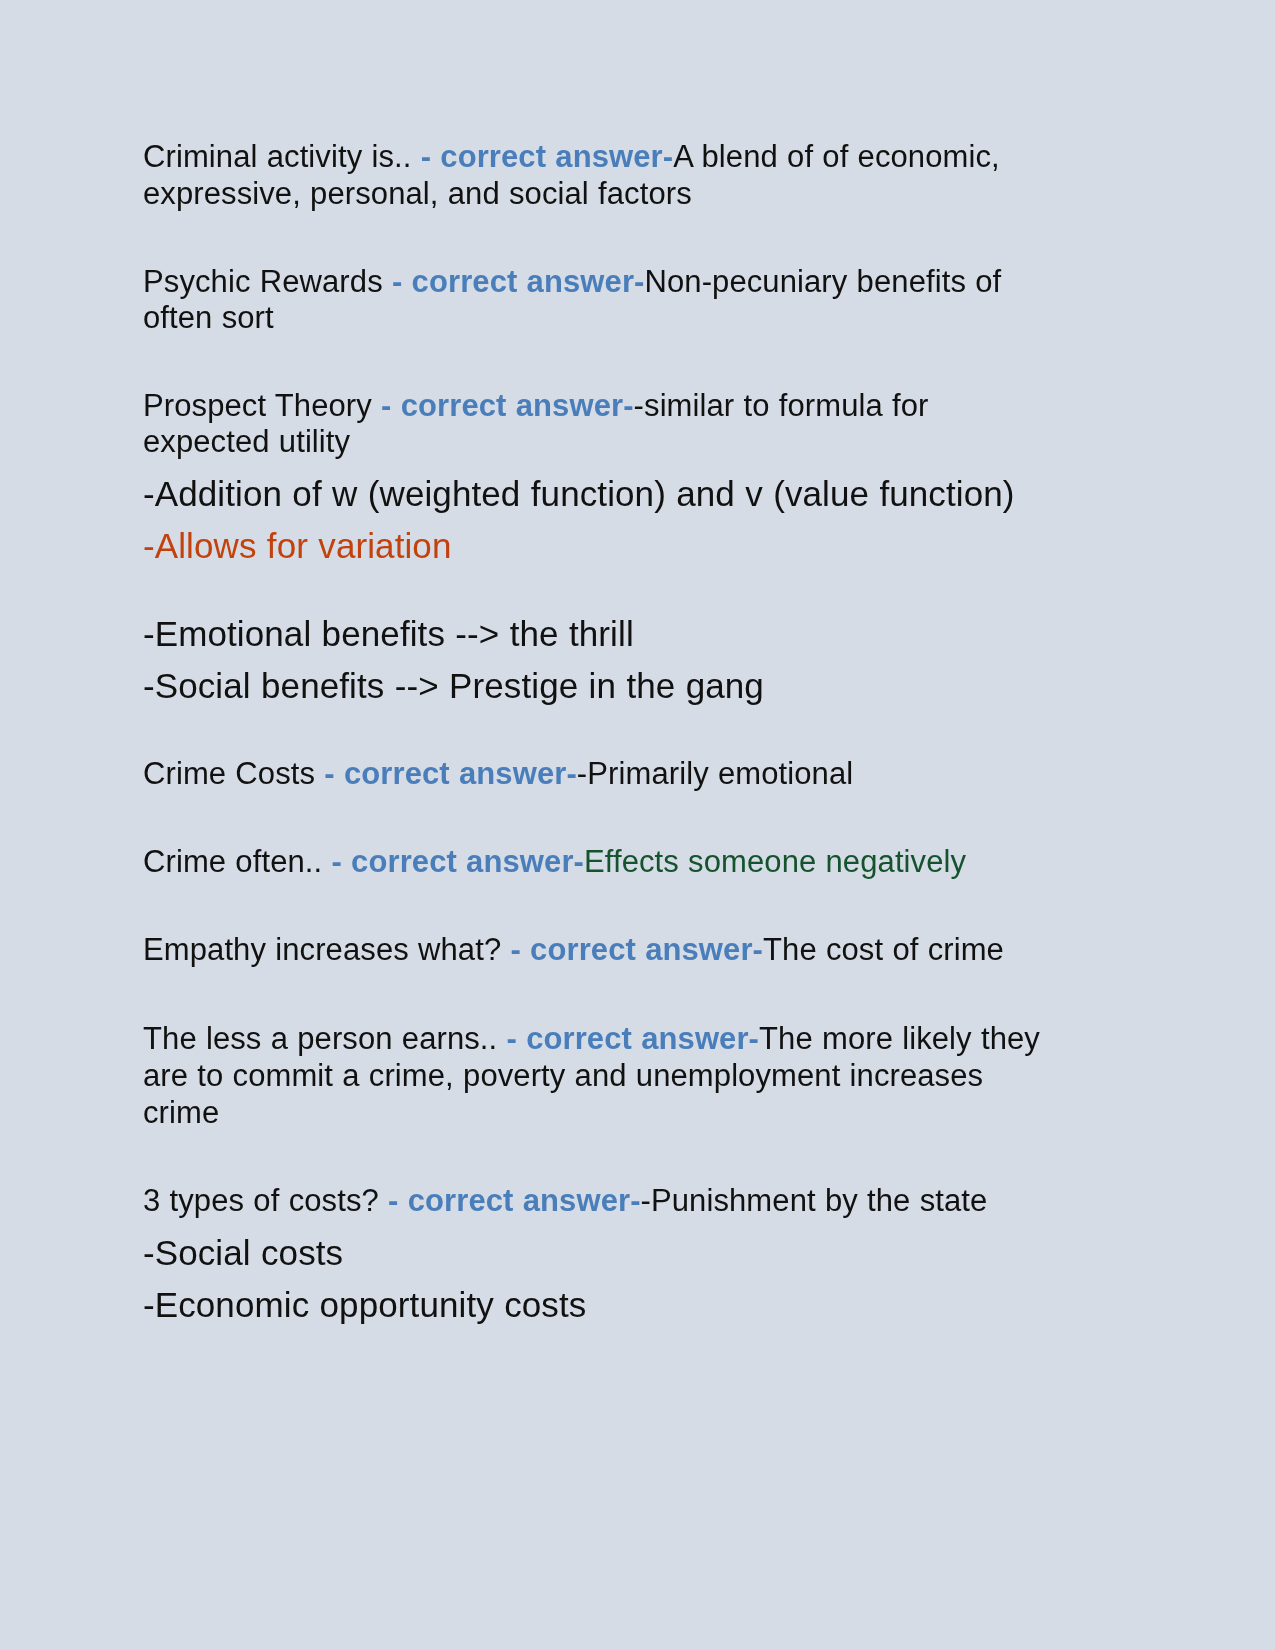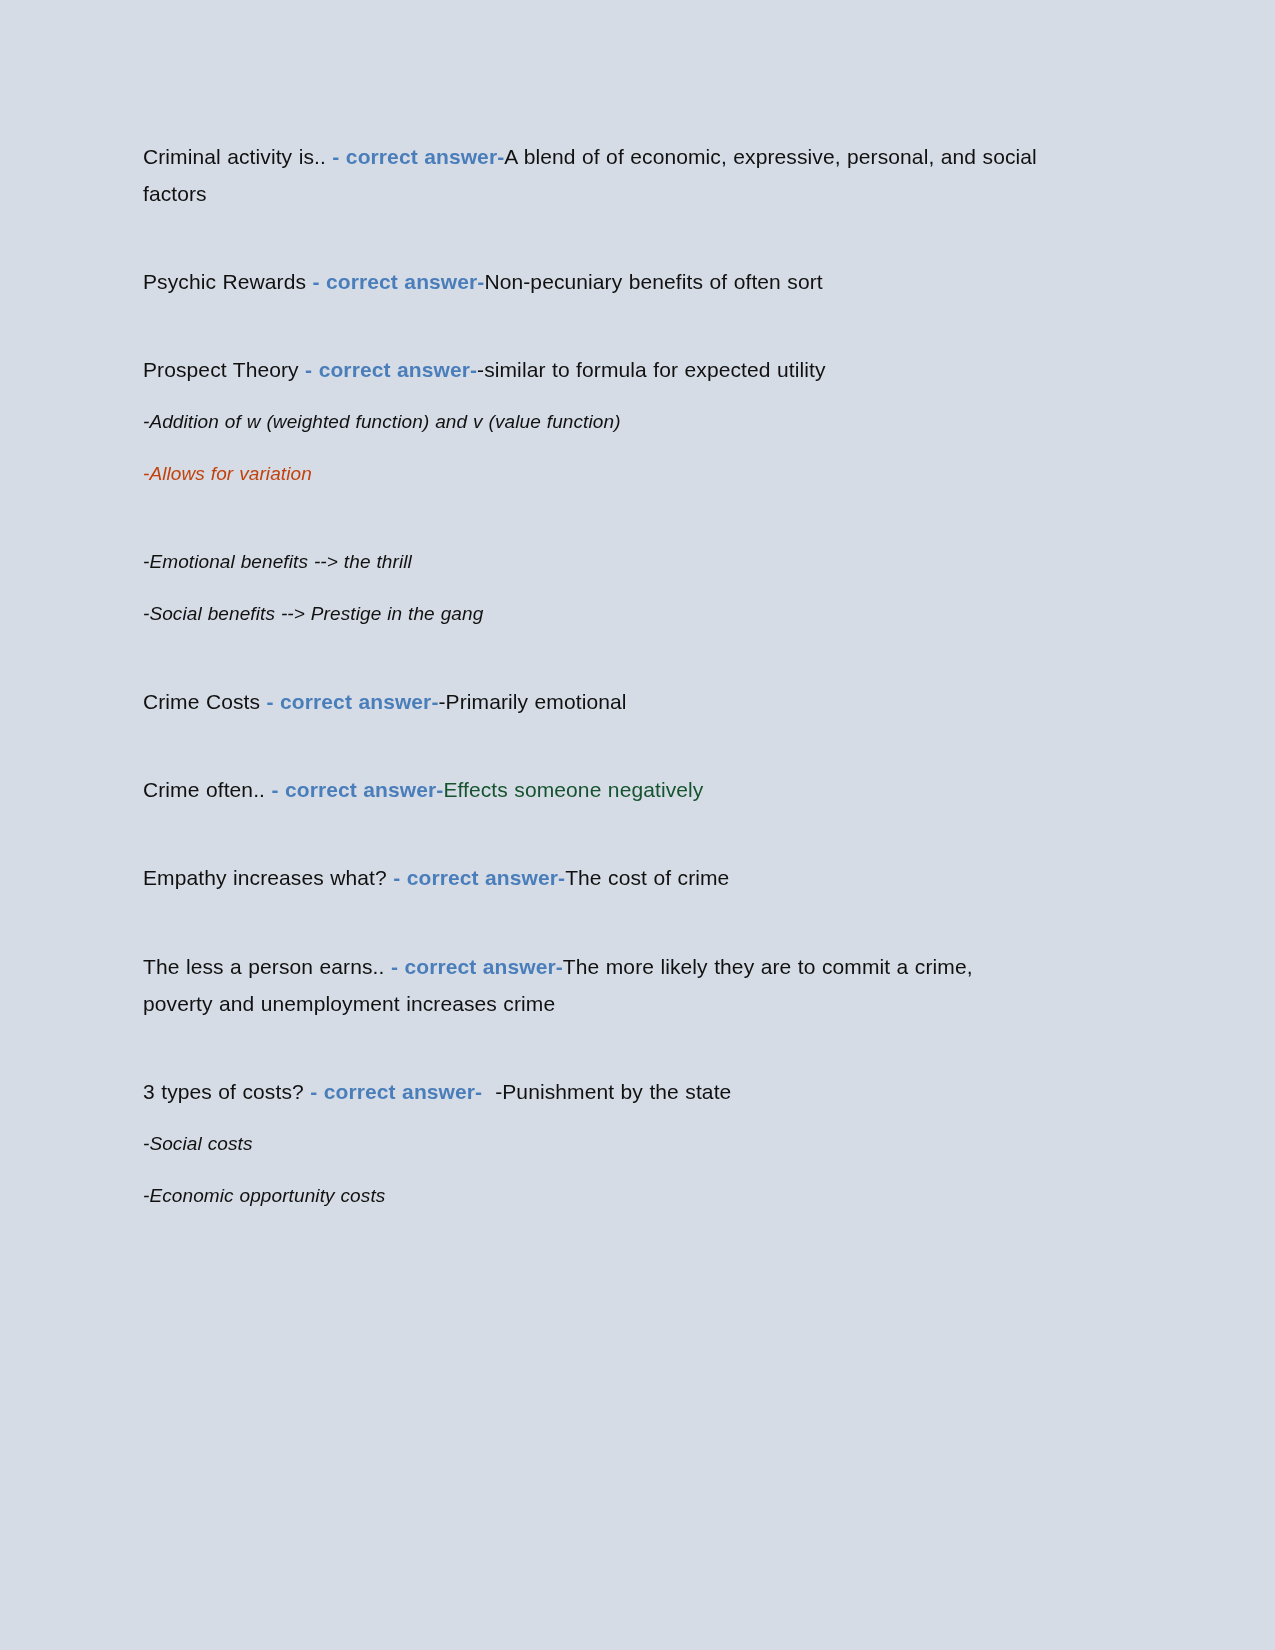--- a/index.html
+++ b/index.html
@@ -34,21 +34,21 @@
   
   .note-block {
     margin: 0 0 52px 0;
   }
   .note-block:last-child {
     margin-bottom: 0;
   }
 
   
   .qa-line {
-    font-size: 21px;
+    font-size: 31px;
     line-height: 36px;
     color: #111111;
     letter-spacing: 0.1px;
     margin: 0;
     word-spacing: 0.5px;
   }
 
   .term {
     color: #111111;
   }
@@ -57,27 +57,26 @@
     color: #4a7ebb;
     font-weight: bold;
   }
 
   .answer {
     color: #111111;
   }
 
   
   .sub-line {
-    font-size: 19px;
+    font-size: 35px;
     line-height: 36px;
     color: #111111;
     margin: 16px 0 0 0;
     letter-spacing: 0.1px;
     word-spacing: 0.5px;
-    font-style: italic;
   }
 
   .sub-line:first-of-type {
     margin-top: 16px;
   }
 
   
   .qa-line.wrap {
     line-height: 37px;
   }
@@ -117,19 +116,19 @@
 
     <div class="note-block">
       <p class="qa-line"><span class="term" style="color: rgb(17, 17, 17);">Empathy increases what?</span><span class="marker" style="color: rgb(74, 126, 187);"> - correct answer-</span><span class="answer" style="color: rgb(17, 17, 17);">The cost of crime</span></p>
     </div>
 
     <div class="note-block">
       <p class="qa-line wrap"><span class="term" style="color: rgb(17, 17, 17);">The less a person earns..</span><span class="marker" style="color: rgb(74, 126, 187);"> - correct answer-</span><span class="answer" style="color: rgb(17, 17, 17);">The more likely they are to commit a crime, poverty and unemployment increases crime</span></p>
     </div>
 
     <div class="note-block">
-      <p class="qa-line"><span class="term" style="color: rgb(17, 17, 17);">3 types of costs?</span><span class="marker" style="color: rgb(74, 126, 187);"> - correct answer-</span><span class="answer" style="color: rgb(17, 17, 17); margin-left: 13px;">-Punishment by the state</span></p>
+      <p class="qa-line"><span class="term" style="color: rgb(17, 17, 17);">3 types of costs?</span><span class="marker" style="color: rgb(74, 126, 187);"> - correct answer-</span><span class="answer" style="color: rgb(17, 17, 17);">-Punishment by the state</span></p>
       <p class="sub-line" style="color: rgb(17, 17, 17);">-Social costs</p>
       <p class="sub-line" style="color: rgb(17, 17, 17);">-Economic opportunity costs</p>
     </div>
 
   </div>
 </div>
 
 </body></html>

